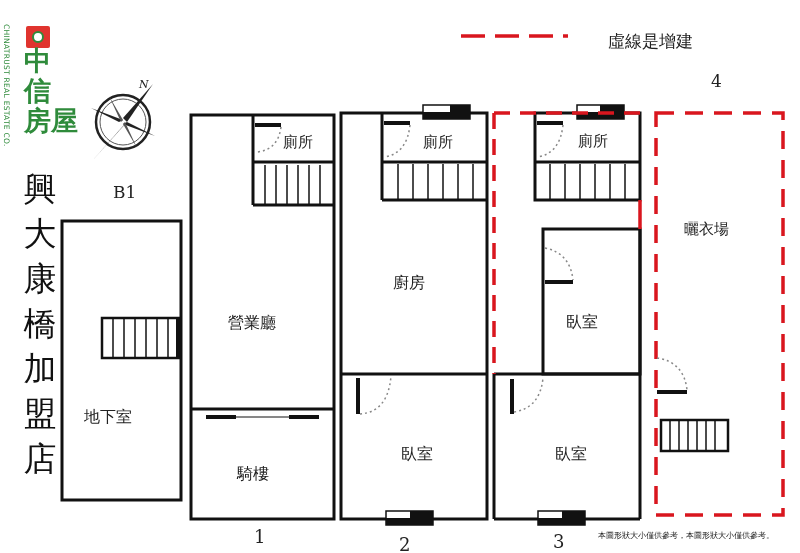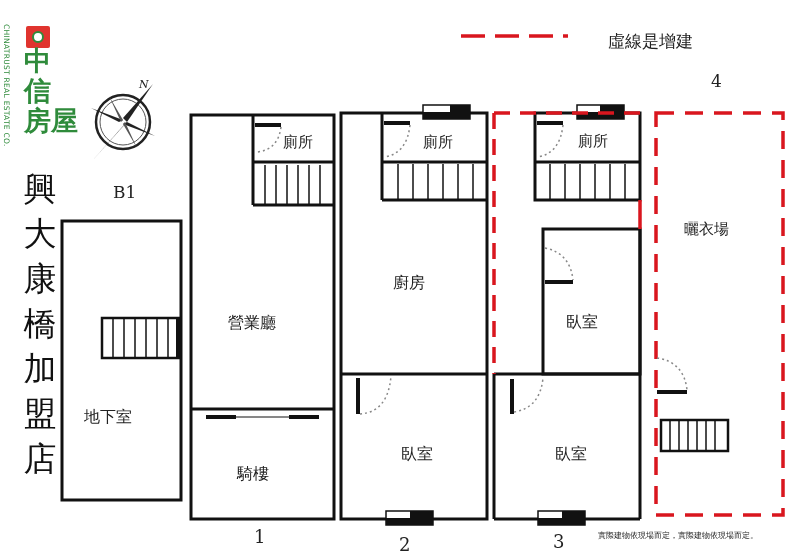--- a/index.html
+++ b/index.html
@@ -196,13 +196,13 @@
         <line x1="679" y1="420" x2="679" y2="451"></line>
       <line x1="688" y1="420" x2="688" y2="451"></line>
         <line x1="697" y1="420" x2="697" y2="451"></line>
       <line x1="706" y1="420" x2="706" y2="451"></line>
         <line x1="715" y1="420" x2="715" y2="451"></line>
     </g>
   </g>
   <text x="684" y="234" font-size="15" class="lbl">曬衣場</text>
 </svg>
 
-<div class="note">實際建物依現場而定，實際建物依現場而定。</div>
+<div class="note">本圖形狀大小僅供參考，本圖形狀大小僅供參考。</div>
 
 </body></html>

